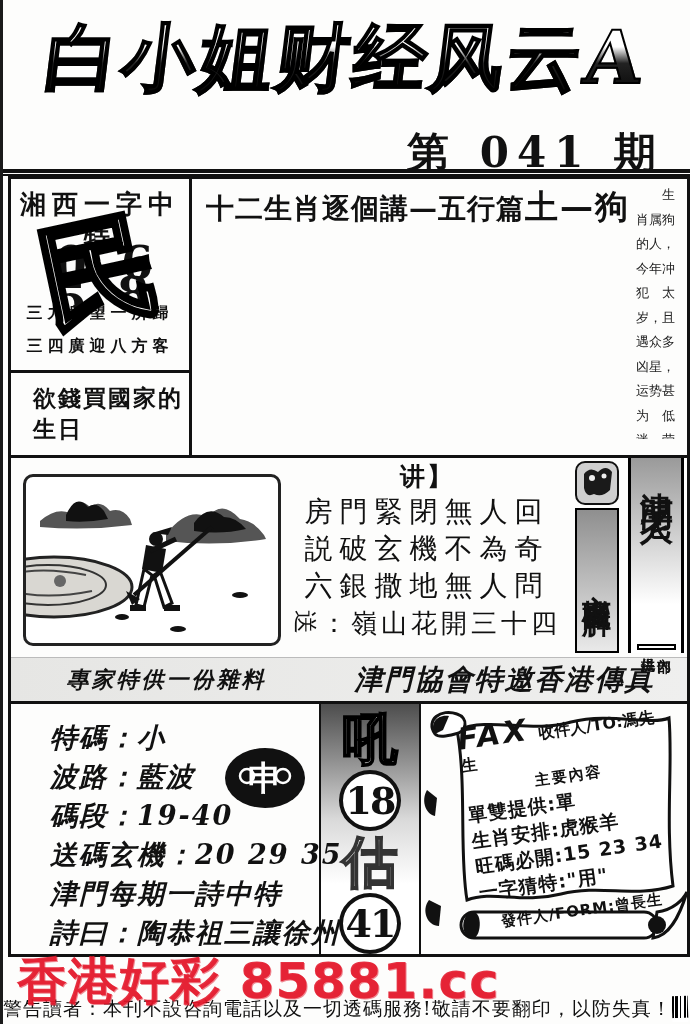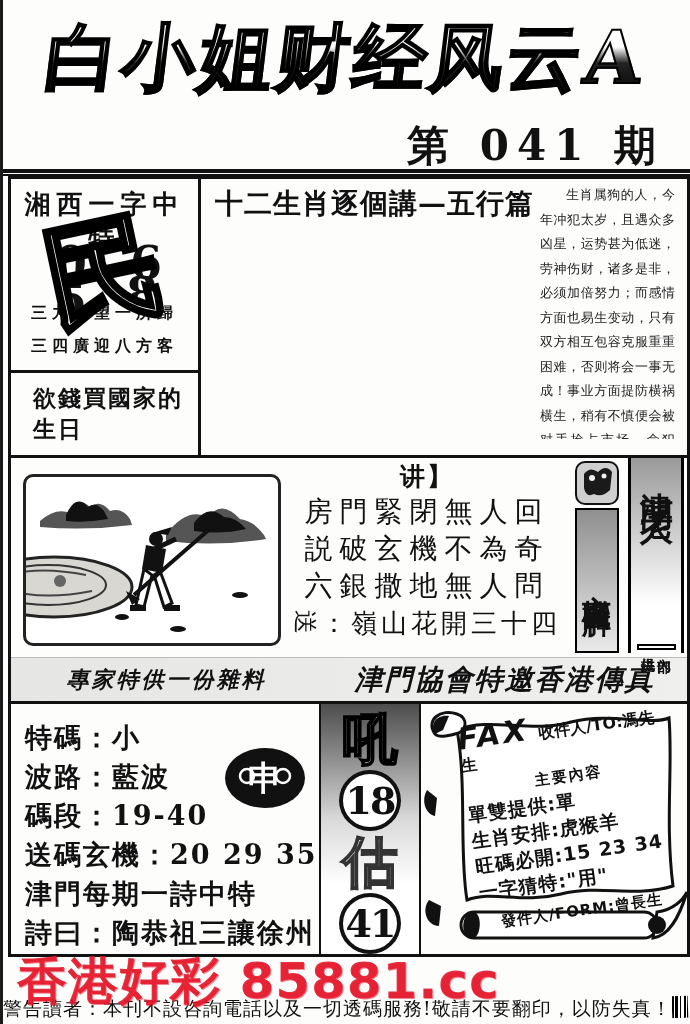--- a/index.html
+++ b/index.html
@@ -16,21 +16,21 @@
     padding-top:14px; text-align:center;
     font-size:73px; font-weight:900; letter-spacing:4px; line-height:1.2;
     transform:skewX(-7deg);
     background:linear-gradient(180deg,#ffffff 0%,#ffffff 46%,#222 62%,#000 100%);
     -webkit-background-clip:text; background-clip:text;
     color:transparent; -webkit-text-fill-color:transparent;
     -webkit-text-stroke:2px #000;
     white-space:nowrap;
   }
   .masthead .issue {
-    position:absolute; right:26px; top:118px;
+    position:absolute; right:26px; top:125px;
     font-size:42px; font-weight:900; letter-spacing:8px;
   }
   .masthead .rule {
     position:absolute; left:0; right:0; bottom:0;
     height:7px; border-top:4px solid #111; border-bottom:2px solid #111;
   }
   
   .section-a { display:flex; height:282px; }
   .box-left {
     width:193px; border:3px solid #111; display:flex; flex-direction:column;
@@ -87,21 +87,21 @@
   .jinmen { writing-mode:vertical-rl; font-size:33px; font-weight:900; letter-spacing:7px; padding-top:8px; flex:1; }
   .inner-box { border:2px solid #000; background:#fff; display:flex; gap:1px; padding:1px 2px; margin-bottom:3px; }
   .inner-box span { writing-mode:vertical-rl; font-size:14px; font-weight:bold; line-height:15px; }
   
   .band { height:44px; display:flex; align-items:center; background:linear-gradient(90deg,#e6e6e4,#efefee); border-top:1px solid #bbb; }
   .band .b-left  { width:46%; text-align:center; font-size:22px; font-weight:bold; font-style:italic; letter-spacing:3px; }
   .band .b-right { flex:1;   text-align:center; font-size:28px; font-weight:bold; font-style:italic; letter-spacing:2px; }
   
   .section-c { display:flex; height:256px; border-top:3px solid #111; border-bottom:3px solid #111; }
   .tips { width:308px; position:relative; padding:14px 0 0 14px; }
-  .tip-line { font-size:27px; font-weight:bold; letter-spacing:2px; line-height:39px; white-space:nowrap; }
+  .tip-line { font-size:27px; font-weight:bold; font-style:italic; letter-spacing:2px; line-height:39px; white-space:nowrap;margin-left:25px; }
   .oval-stamp { position:absolute; right:12px; top:42px; }
   .strip {
     width:102px; border-left:2px solid #111; border-right:2px solid #111;
     background:linear-gradient(180deg,#4d4d4d 0%,#8e8e8e 22%,#d9d9d9 46%,#fff 72%);
     display:flex; flex-direction:column; align-items:center; padding-top:4px;
   }
   .strip .zi { font-size:55px; font-weight:900; color:#fff; -webkit-text-stroke:2px #000; line-height:62px; }
   .circle-num {
     width:62px; height:62px; border:4px solid #111; border-radius:50%;
     background:#fff; display:flex; align-items:center; justify-content:center;
@@ -159,20 +159,21 @@
       <div class="couplet">
         <div>三九衆望一所歸</div>
         <div>三四廣迎八方客</div>
       </div>
       <div class="money">欲錢買國家的生日</div>
     </div>
 
     <div class="box-zodiac">
       <div class="zod-head">
         <span class="zod-title">十二生肖逐個講—五行篇</span>
+        <span class="zod-elem">土—狗</span>
       </div>
       <div class="zod-body">生肖属狗的人，今年冲犯太岁，且遇众多凶星，运势甚为低迷，劳神伤财，诸多是非，必须加倍努力；而感情方面也易生变动，只有双方相互包容克服重重困难，否则将会一事无成！事业方面提防横祸横生，稍有不慎便会被对手抢占市场。命犯【大耗】，财运低迷，开支明显增多，会有破财的征兆，财务上必须严守把关，谨防存在漏洞以防陷入破产危机。建议属狗人最好早做储备一笔资金，用以应付不时之需，有备无患。平时应该开源节流，克勤克俭。健康方面要多加注意家宅安全，年犯【天哭】，多主多愁善感，容易发生无妄之灾。户外活动或参加旅游必须做好各种安全防范，避免发生意外；同时要留意身边长辈的健康，稍有不适便要去医院做个全面检查，杜绝后患。慈元阁吉祥文化提醒属狗人只要年中不急不贪，坚守正道，多做善事，凡事步步为营，不怕劳苦，自强不息，定能顺遂渡过冲太岁年的；同时可借助吉祥物来趋吉避凶，转祸为祥。</div>
     </div>
   </div>
 
   <div class="frame">
 
     <div class="section-b">
       <div class="paint-wrap">
         <div class="paint-box">

